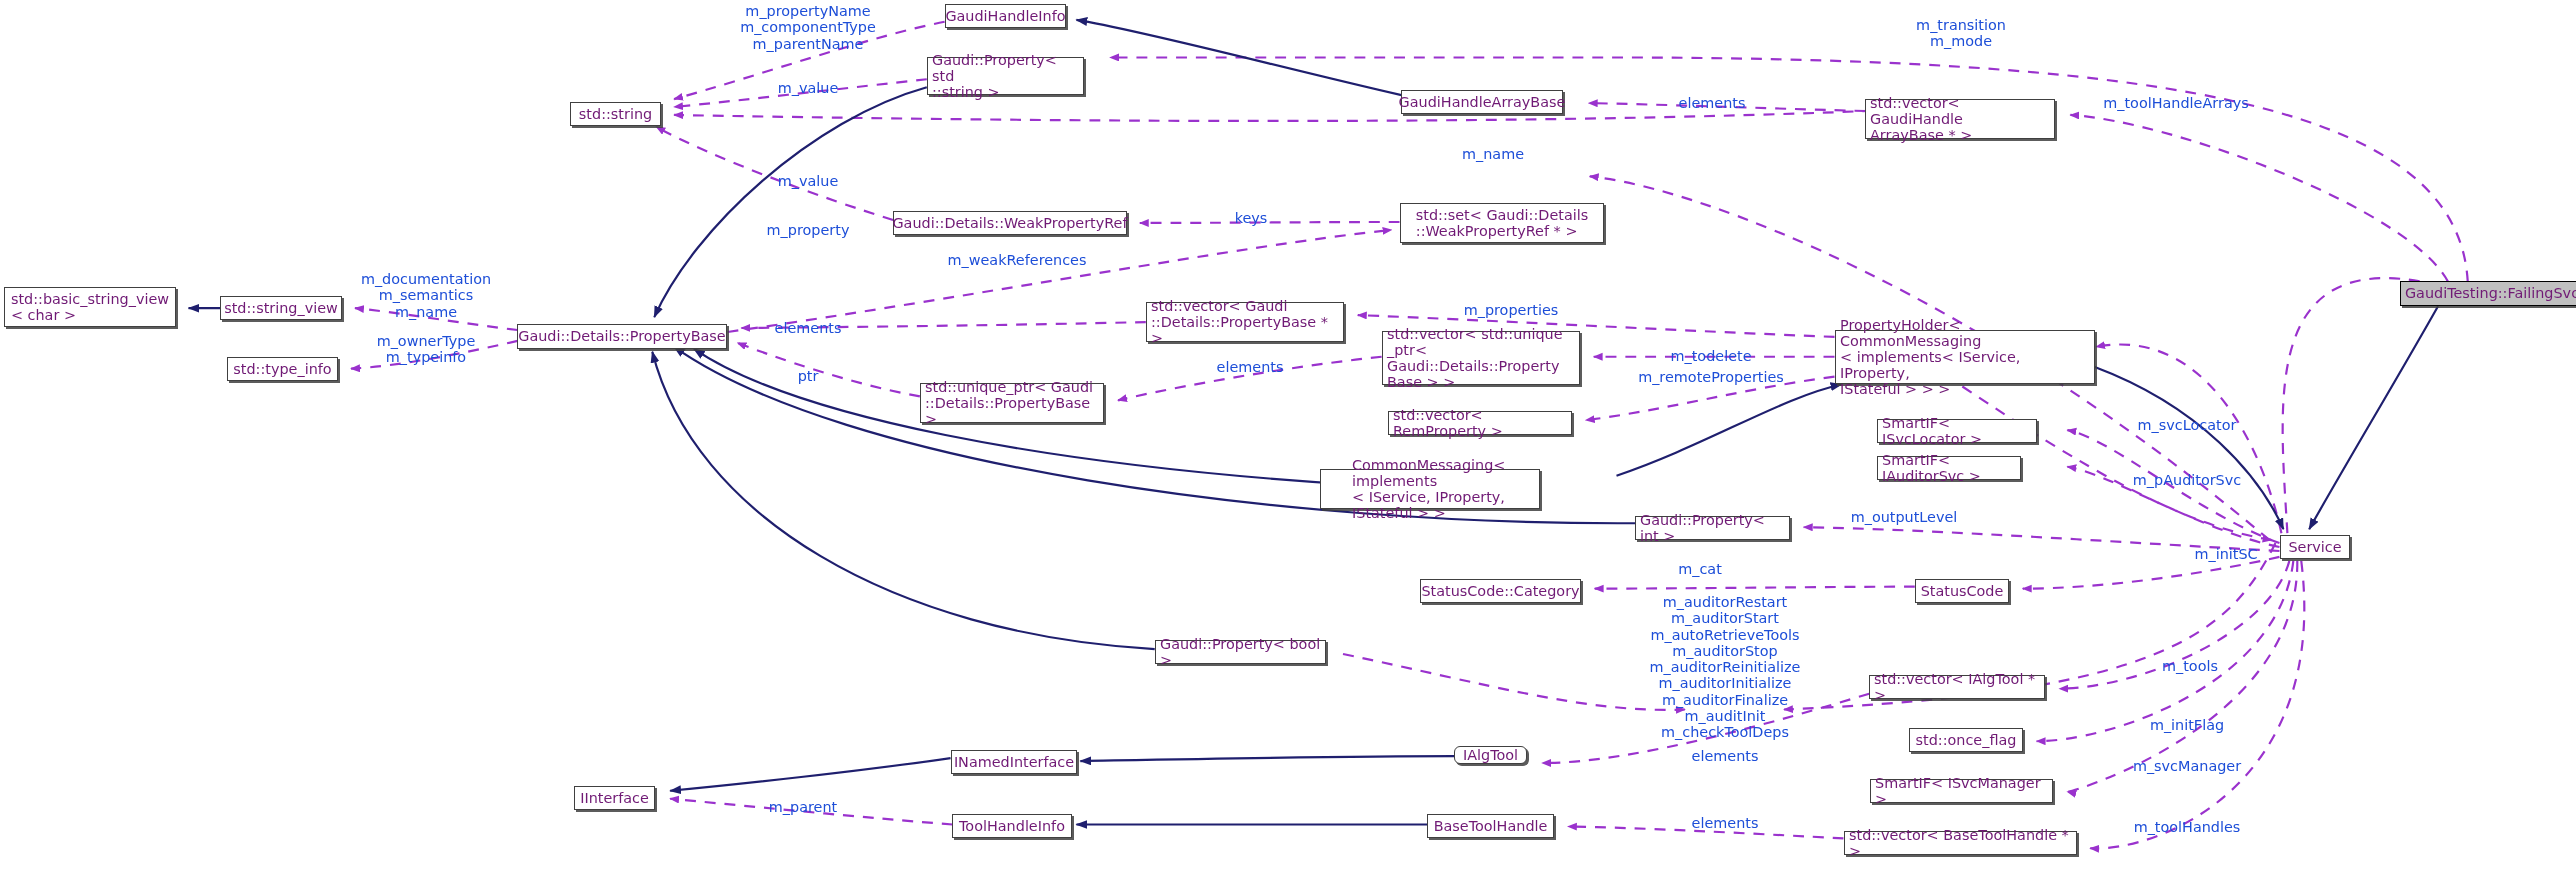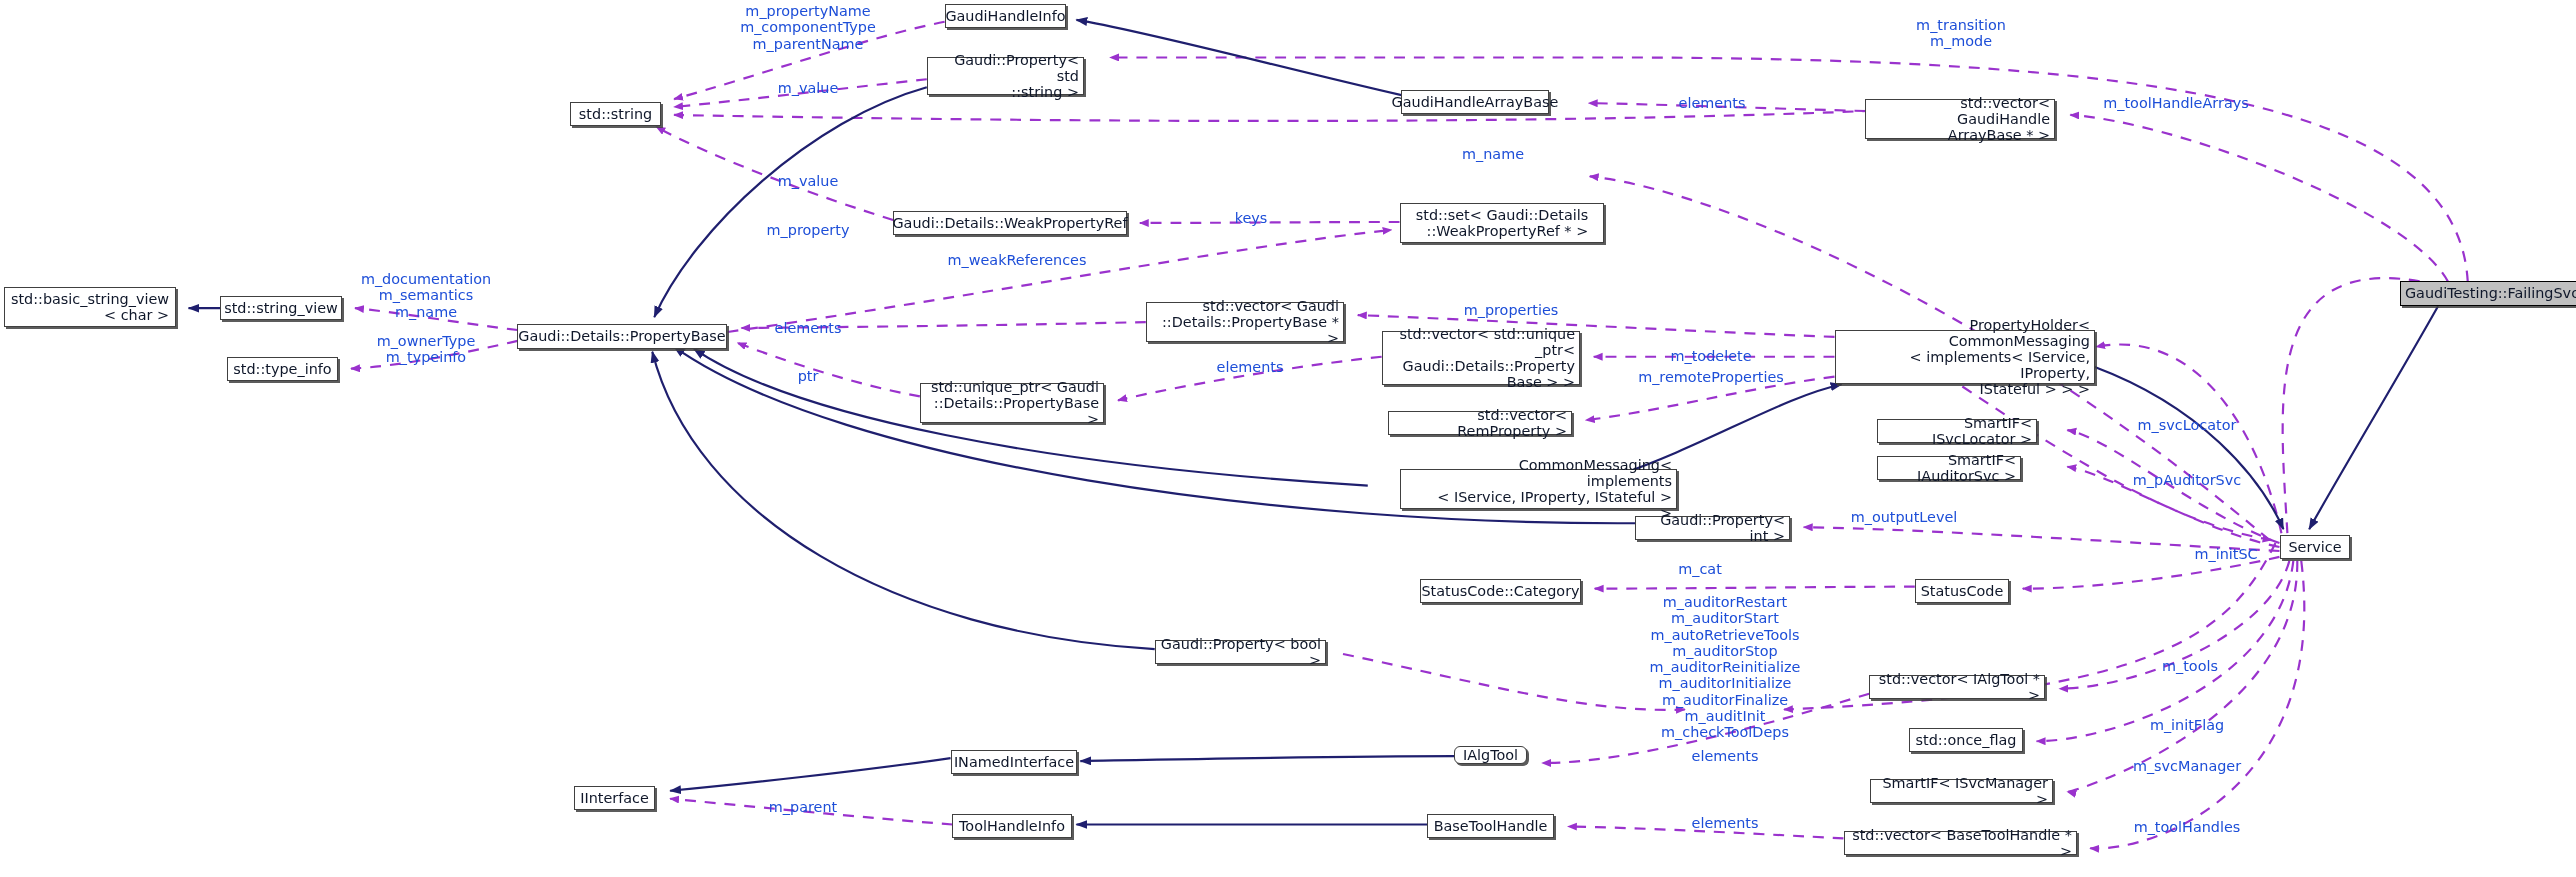--- a/index.html
+++ b/index.html
@@ -1,21 +1,21 @@
 <!DOCTYPE html>
 <html><head>
 <meta charset="utf-8">
 <style>
   html,body{margin:0;padding:0;background:#ffffff;}
   #canvas{position:relative;width:2576px;height:877px;background:#ffffff;
           font-family:"DejaVu Sans","Liberation Sans",sans-serif;overflow:hidden;}
   #edges{position:absolute;left:0;top:0;width:2576px;height:877px;pointer-events:none;}
   .node{position:absolute;box-sizing:border-box;border:1px solid #000000;
-        background:#ffffff;color:#0f172a;display:flex;align-items:center;
-        justify-content:center;text-align:right;line-height:1.12;
+        background:#ffffff;color:#701a75;display:flex;align-items:center;
+        justify-content:center;text-align:left;line-height:1.12;
         font-size:14.4px;white-space:pre-line;padding:1px 4px;}
   .node.shadow{border:1px solid #404040;
         box-shadow:2px 2px 0 0 rgba(64,64,64,0.85);}
   .node.root{background:#c0c0c0;border:1px solid #000000;
         box-shadow:2px 2px 0 0 rgba(64,64,64,0.85);}
   .edgelabel{position:absolute;color:#1d4ed8;font-size:14.4px;line-height:1.13;
         text-align:center;white-space:pre-line;transform:translate(-50%,-50%);}
 </style>
 </head>
 <body>
@@ -131,21 +131,21 @@
       <path d="M1440,832 C1330,832 1200,832 1086,832"></path>
 
       <path d="M2460,309 C2420,380 2360,480 2330,534"></path>
     </g>
   </svg>
 
   <div class="node shadow" style="left:945px;top:4px;width:121px;height:24px;">GaudiHandleInfo</div>
   <div class="node shadow" style="left:927px;top:57px;width:157px;height:38px;">Gaudi::Property&lt; std
 ::string &gt;</div>
   <div class="node shadow" style="left:570px;top:102px;width:91px;height:24px;">std::string</div>
-  <div class="node shadow" style="left:1401px;top:90px;width:148px;height:24px;">GaudiHandleArrayBase</div>
+  <div class="node shadow" style="left:1401px;top:90px;width:162px;height:24px;">GaudiHandleArrayBase</div>
   <div class="node shadow" style="left:1865px;top:99px;width:190px;height:40px;">std::vector&lt; GaudiHandle
 ArrayBase * &gt;</div>
   <div class="node shadow" style="left:893px;top:211px;width:234px;height:24px;">Gaudi::Details::WeakPropertyRef</div>
   <div class="node shadow" style="left:1400px;top:203px;width:204px;height:40px;">std::set&lt; Gaudi::Details
 ::WeakPropertyRef * &gt;</div>
   <div class="node shadow" style="left:4px;top:287px;width:172px;height:40px;">std::basic_string_view
 &lt; char &gt;</div>
   <div class="node shadow" style="left:220px;top:296px;width:122px;height:24px;">std::string_view</div>
   <div class="node shadow" style="left:227px;top:357px;width:111px;height:24px;">std::type_info</div>
   <div class="node shadow" style="left:517px;top:324px;width:210px;height:25px;">Gaudi::Details::PropertyBase</div>
@@ -153,21 +153,21 @@
 ::Details::PropertyBase * &gt;</div>
   <div class="node shadow" style="left:1382px;top:331px;width:198px;height:54px;">std::vector&lt; std::unique
 _ptr&lt; Gaudi::Details::Property
 Base &gt; &gt;</div>
   <div class="node shadow" style="left:920px;top:383px;width:184px;height:40px;">std::unique_ptr&lt; Gaudi
 ::Details::PropertyBase &gt;</div>
   <div class="node shadow" style="left:1388px;top:411px;width:184px;height:24px;">std::vector&lt; RemProperty &gt;</div>
   <div class="node shadow" style="left:1835px;top:330px;width:260px;height:54px;">PropertyHolder&lt; CommonMessaging
 &lt; implements&lt; IService, IProperty,
 IStateful &gt; &gt; &gt;</div>
-  <div class="node shadow" style="left:1400px;top:469px;width:277px;height:40px;padding-left:31px;">CommonMessaging&lt; implements
+  <div class="node shadow" style="left:1320px;top:469px;width:220px;height:40px;padding-left:31px;">CommonMessaging&lt; implements
 &lt; IService, IProperty, IStateful &gt; &gt;</div>
   <div class="node shadow" style="left:1635px;top:516px;width:155px;height:24px;">Gaudi::Property&lt; int &gt;</div>
   <div class="node shadow" style="left:1877px;top:419px;width:160px;height:24px;">SmartIF&lt; ISvcLocator &gt;</div>
   <div class="node shadow" style="left:1877px;top:456px;width:144px;height:24px;">SmartIF&lt; IAuditorSvc &gt;</div>
   <div class="node shadow" style="left:2280px;top:535px;width:70px;height:24px;">Service</div>
   <div class="node shadow" style="left:1420px;top:579px;width:161px;height:24px;">StatusCode::Category</div>
   <div class="node shadow" style="left:1915px;top:579px;width:94px;height:24px;">StatusCode</div>
   <div class="node shadow" style="left:1155px;top:640px;width:171px;height:24px;">Gaudi::Property&lt; bool &gt;</div>
   <div class="node shadow" style="left:1869px;top:675px;width:176px;height:24px;">std::vector&lt; IAlgTool * &gt;</div>
   <div class="node shadow" style="left:1909px;top:728px;width:114px;height:24px;">std::once_flag</div>

